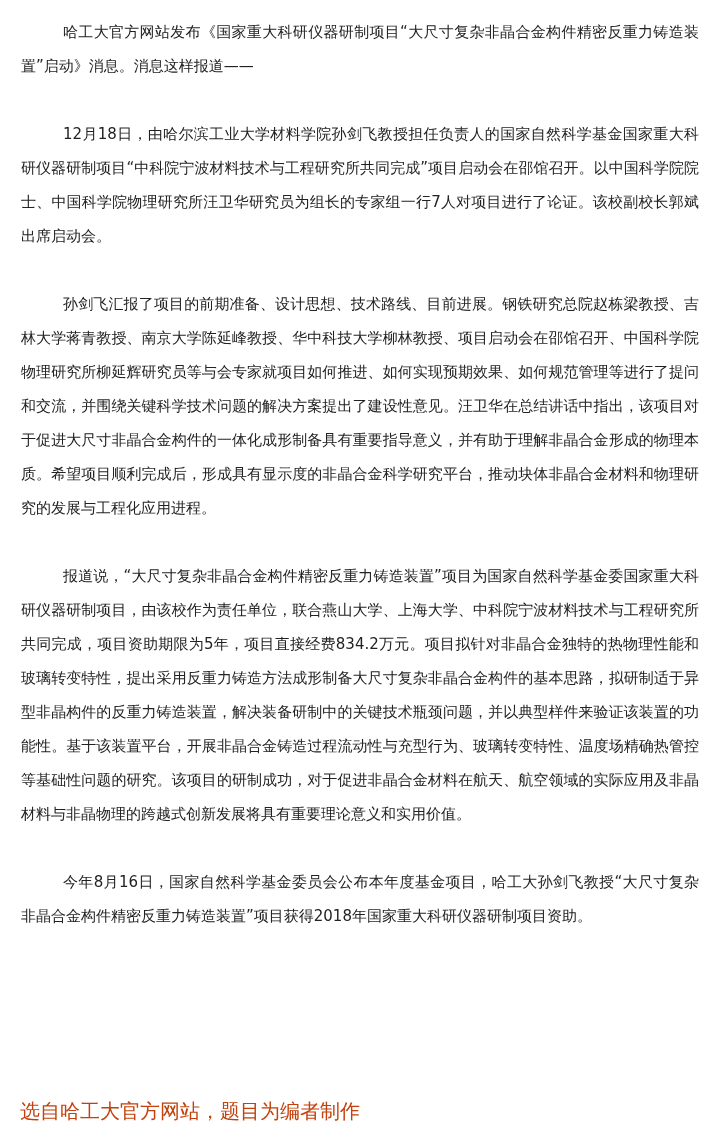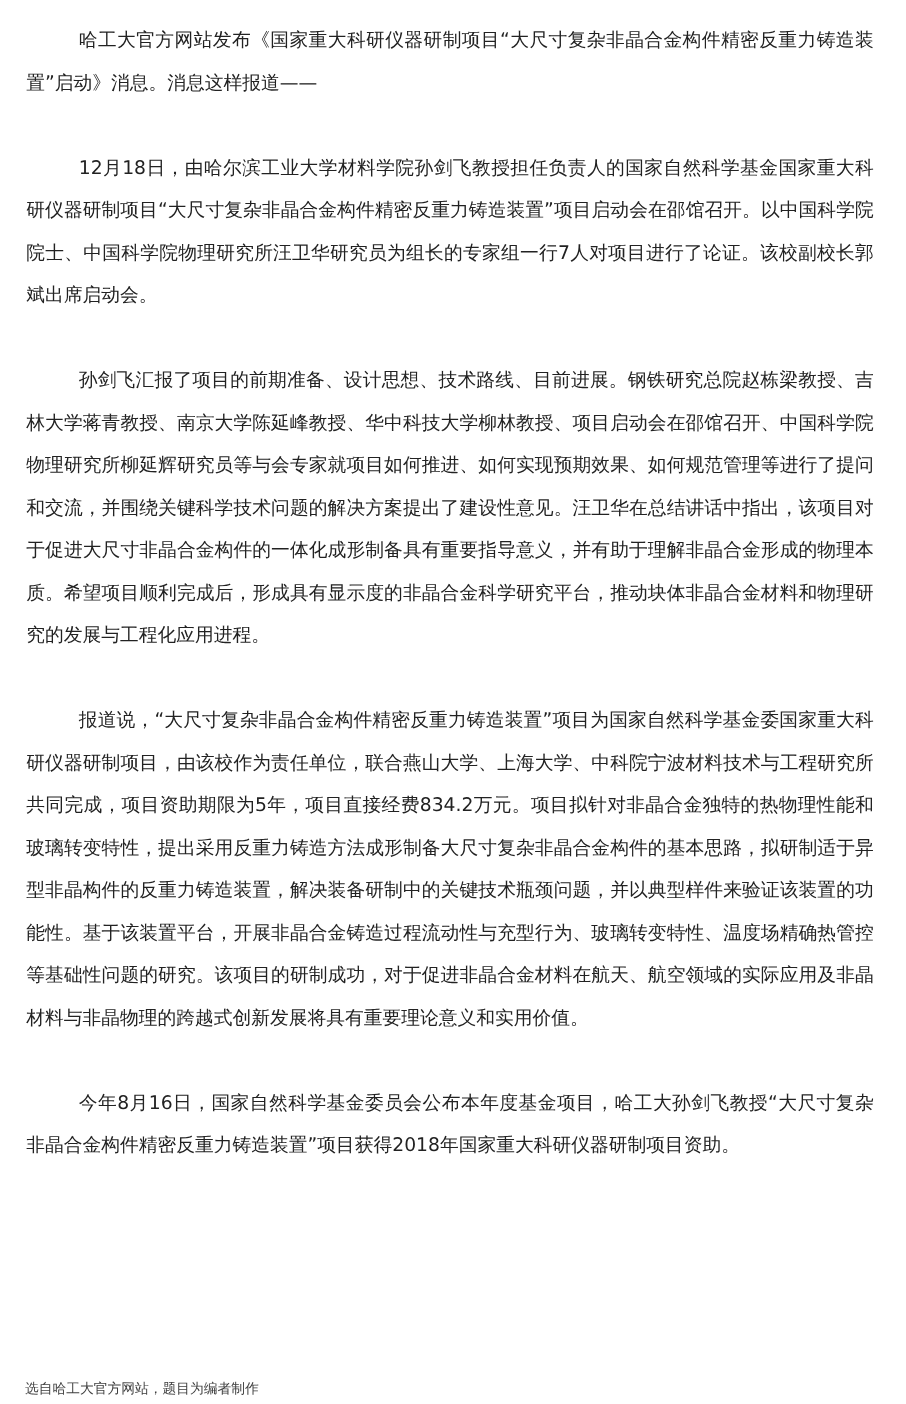--- a/index.html
+++ b/index.html
@@ -27,30 +27,30 @@
       line-height: 34px;
       text-indent: 42px;
       text-align: justify;
       letter-spacing: 0px;
       word-break: break-all;
     }
     .caption {
       position: absolute;
       left: 20px;
       top: 1101px;
-      font-size: 11px;
+      font-size: 20px;
       line-height: 20px;
-      color: #404040;
+      color: #c2410c;
       white-space: nowrap;
     }
   </style>
 </head>
 <body>
 
 <div class="article">
   <p class="para">哈工大官方网站发布《国家重大科研仪器研制项目“大尺寸复杂非晶合金构件精密反重力铸造装置”启动》消息。消息这样报道——</p>
-  <p class="para">12月18日，由哈尔滨工业大学材料学院孙剑飞教授担任负责人的国家自然科学基金国家重大科研仪器研制项目“大尺寸复杂非晶合金构件精密反重力铸造装置”项目启动会在邵馆召开。以中国科学院院士、中国科学院物理研究所汪卫华研究员为组长的专家组一行7人对项目进行了论证。该校副校长郭斌出席启动会。</p>
+  <p class="para">12月18日，由哈尔滨工业大学材料学院孙剑飞教授担任负责人的国家自然科学基金国家重大科研仪器研制项目“中科院宁波材料技术与工程研究所共同完成”项目启动会在邵馆召开。以中国科学院院士、中国科学院物理研究所汪卫华研究员为组长的专家组一行7人对项目进行了论证。该校副校长郭斌出席启动会。</p>
   <p class="para">孙剑飞汇报了项目的前期准备、设计思想、技术路线、目前进展。钢铁研究总院赵栋梁教授、吉林大学蒋青教授、南京大学陈延峰教授、华中科技大学柳林教授、项目启动会在邵馆召开、中国科学院物理研究所柳延辉研究员等与会专家就项目如何推进、如何实现预期效果、如何规范管理等进行了提问和交流，并围绕关键科学技术问题的解决方案提出了建设性意见。汪卫华在总结讲话中指出，该项目对于促进大尺寸非晶合金构件的一体化成形制备具有重要指导意义，并有助于理解非晶合金形成的物理本质。希望项目顺利完成后，形成具有显示度的非晶合金科学研究平台，推动块体非晶合金材料和物理研究的发展与工程化应用进程。</p>
   <p class="para">报道说，“大尺寸复杂非晶合金构件精密反重力铸造装置”项目为国家自然科学基金委国家重大科研仪器研制项目，由该校作为责任单位，联合燕山大学、上海大学、中科院宁波材料技术与工程研究所共同完成，项目资助期限为5年，项目直接经费834.2万元。项目拟针对非晶合金独特的热物理性能和玻璃转变特性，提出采用反重力铸造方法成形制备大尺寸复杂非晶合金构件的基本思路，拟研制适于异型非晶构件的反重力铸造装置，解决装备研制中的关键技术瓶颈问题，并以典型样件来验证该装置的功能性。基于该装置平台，开展非晶合金铸造过程流动性与充型行为、玻璃转变特性、温度场精确热管控等基础性问题的研究。该项目的研制成功，对于促进非晶合金材料在航天、航空领域的实际应用及非晶材料与非晶物理的跨越式创新发展将具有重要理论意义和实用价值。</p>
   <p class="para">今年8月16日，国家自然科学基金委员会公布本年度基金项目，哈工大孙剑飞教授“大尺寸复杂非晶合金构件精密反重力铸造装置”项目获得2018年国家重大科研仪器研制项目资助。</p>
 </div>
 
 <div class="caption">选自哈工大官方网站，题目为编者制作</div>
 
 </body></html>

